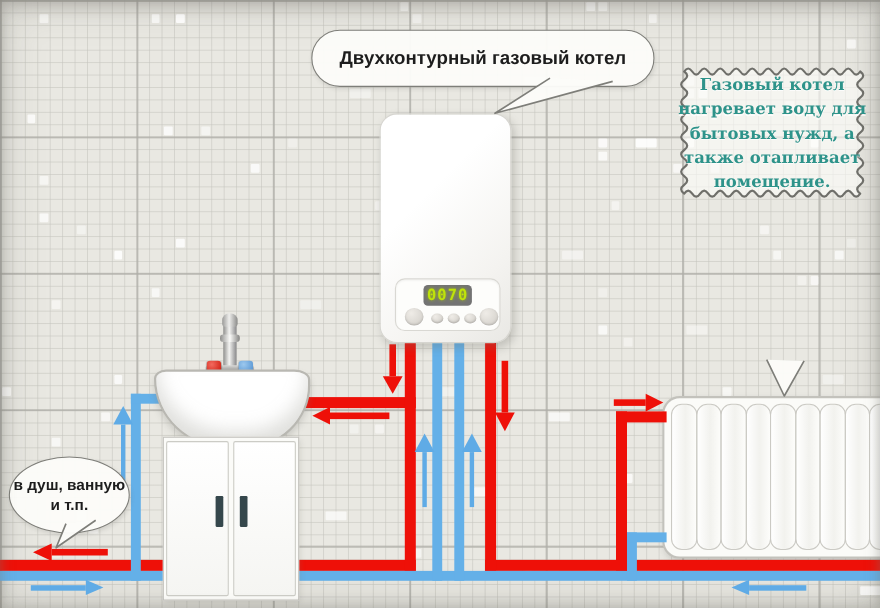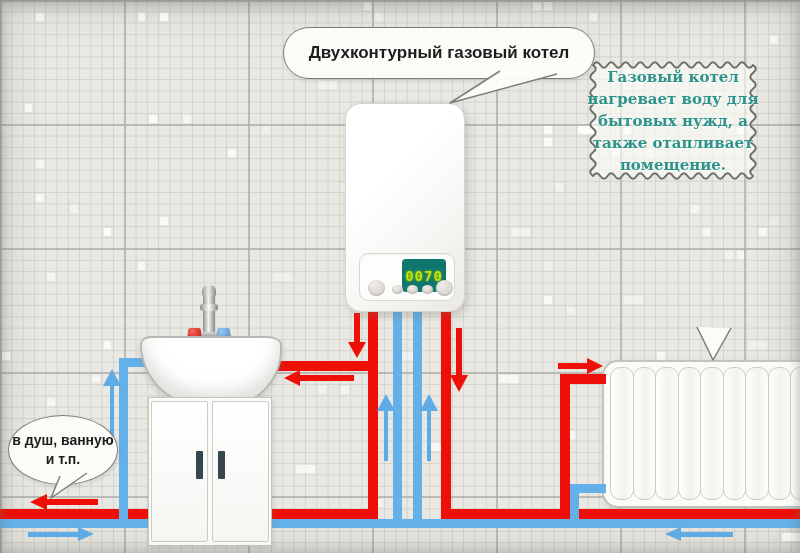--- a/index.html
+++ b/index.html
@@ -39,21 +39,21 @@
     box-shadow:2px 3px 6px rgba(120,120,114,.25);overflow:hidden;display:flex;padding:5px 0 6px 6px;box-sizing:border-box;}
   .rad-sec{width:21.5px;flex:none;border:1px solid #cbcac4;border-radius:10px;margin-right:-1px;
     background:linear-gradient(90deg,#ffffff,#f2f2ee 55%,#fdfdfb);}
 
   
   #boiler{position:absolute;left:345px;top:103px;width:118px;height:207px;z-index:5;
     background:linear-gradient(135deg,#ffffff 35%,#f4f3f0 75%,#e9e8e4);
     border:1px solid #d6d5d0;border-radius:16px;box-shadow:3px 4px 8px rgba(110,110,104,.3);}
   #boiler-panel{position:absolute;left:13px;top:149px;width:94px;height:46px;background:#fdfdfb;
     border:1px solid #d9d8d3;border-radius:9px;box-shadow:inset 0 1px 2px rgba(0,0,0,.06);}
-  #boiler-display{position:absolute;left:42px;top:5px;width:44px;height:33px;background:#0f766e;
+  #boiler-display{position:absolute;left:25px;top:5px;width:44px;height:19px;background:#737373;
     border-radius:4px;display:flex;align-items:center;justify-content:center;
     font-family:"DejaVu Sans Mono",monospace;font-weight:bold;font-size:14px;color:#bfe30a;
     letter-spacing:1px;text-shadow:0 0 3px #9fc008;}
   .btn{position:absolute;border-radius:50%;background:radial-gradient(circle at 35% 30%,#efece7,#cfccc6);
     box-shadow:inset 0 -1px 2px rgba(0,0,0,.18), 0 1px 1px #fff;}
 
   
   #sink-group{position:absolute;inset:0;z-index:5;}
   #faucet-pipe{position:absolute;left:203px;top:292px;width:12px;height:53px;border-radius:3px;
     background:linear-gradient(90deg,#8f8f8d,#f3f3f1 45%,#88888a);}
@@ -78,21 +78,21 @@
   
   .bubble{position:absolute;z-index:7;background:rgba(252,252,249,.96);border:1.5px solid #7e7e79;
     display:flex;align-items:center;justify-content:center;text-align:center;color:#1d1d1d;
     font-weight:bold;box-shadow:1px 2px 4px rgba(110,110,104,.2);white-space:pre-line;box-sizing:border-box;}
   #callout-boiler{left:283px;top:27px;width:312px;height:52px;border-radius:27px;font-size:17px;}
   #callout-radiator{left:627px;top:287px;width:166px;height:50px;border-radius:50%;font-size:21px;}
   #callout-shower{left:8px;top:415px;width:110px;height:70px;border-radius:50%;font-size:14px;line-height:19px;}
   #tails{position:absolute;inset:0;z-index:8;pointer-events:none;}
 
   
-  #note-box{position:absolute;left:586px;top:58px;width:174px;height:125px;z-index:6;}
+  #note-box{position:absolute;left:615px;top:58px;width:174px;height:125px;z-index:6;}
   #note-box svg{position:absolute;inset:0;}
   #note-text{position:absolute;inset:0;display:flex;align-items:center;justify-content:center;text-align:center;
     font-family:"DejaVu Serif",serif;font-weight:bold;font-size:15px;line-height:22px;color:#2e938a;
     white-space:pre-line;text-shadow:0 1px 0 rgba(255,255,255,.7);}
 </style>
 </head>
 <body>
 
 <div id="scene">
   <div id="tile-highlights">

